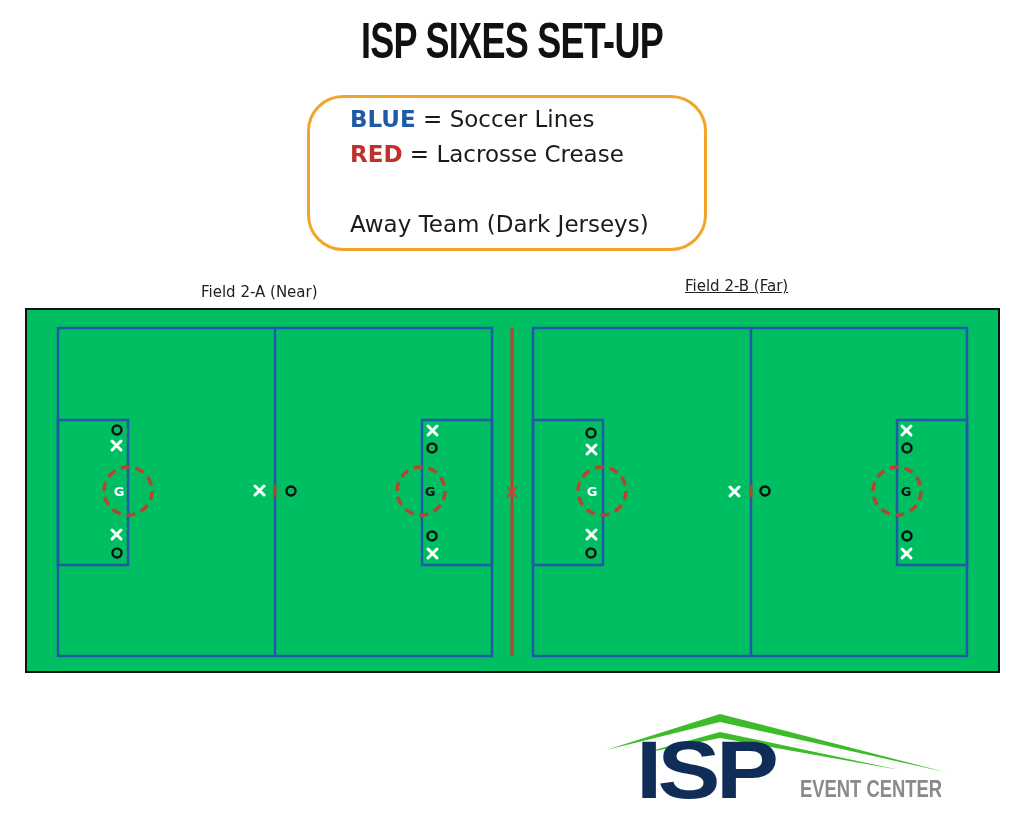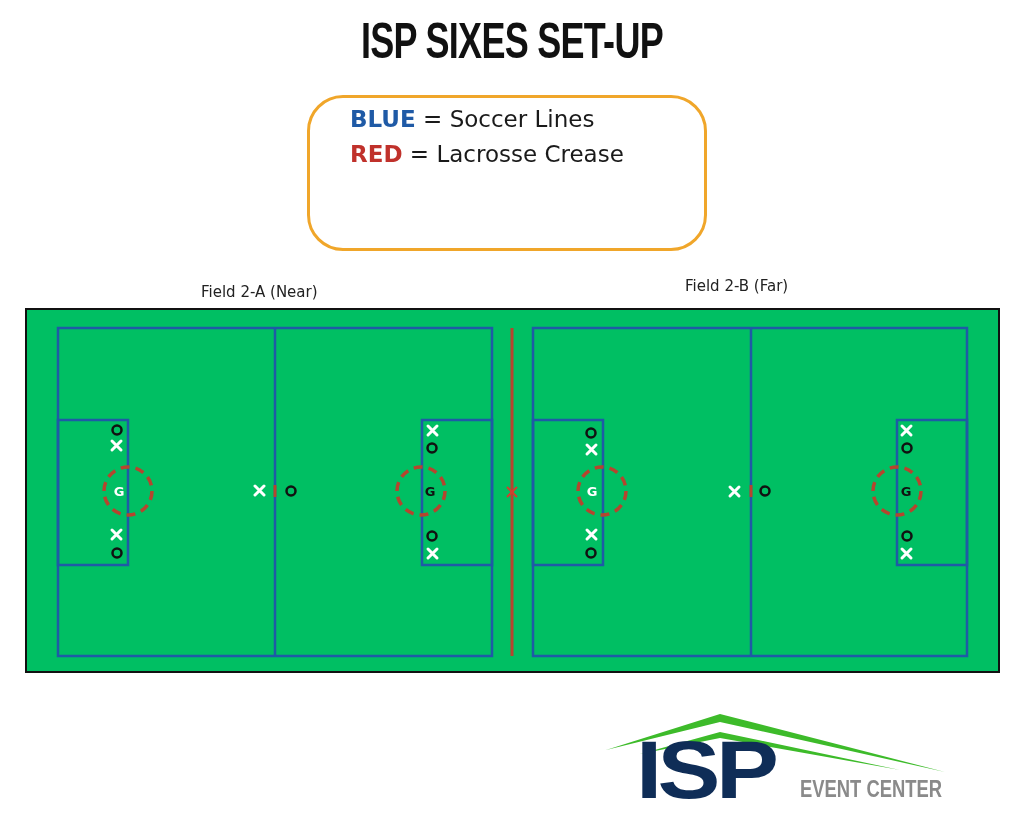--- a/index.html
+++ b/index.html
@@ -56,24 +56,25 @@
 
 <div class="title">ISP SIXES SET-UP</div>
 
 <div class="legend-box">
   <div class="legend-line" style="top:8px;">
     <span class="kw" style="color:#1f5aa6;">BLUE</span><span> = Soccer Lines</span>
   </div>
   <div class="legend-line" style="top:43px;">
     <span class="kw" style="color:#c0312b;">RED</span><span> = Lacrosse Crease</span>
   </div>
+  <div class="legend-line" style="top:113px;">Away Team (Dark Jerseys)</div>
 </div>
 
 <div class="field-label" style="left:201px; top:283px;">Field 2-A (Near)</div>
-<div class="field-label" style="left:685px; top:277px;">Field 2-B (Far)</div>
+<div class="field-label" style="left:685px; top:277px;text-decoration:underline;">Field 2-B (Far)</div>
 
 <div class="field-wrap">
   <svg width="975" height="365" viewBox="25 308 975 365">
 
     <g stroke="#1f5aa6" stroke-width="2.5" fill="none">
       <rect x="56" y="326" width="434" height="328"></rect>
       <line x1="273" y1="326" x2="273" y2="654"></line>
       <rect x="56" y="418" width="70" height="145"></rect>
       <rect x="420" y="418" width="70" height="145"></rect>
     </g>

